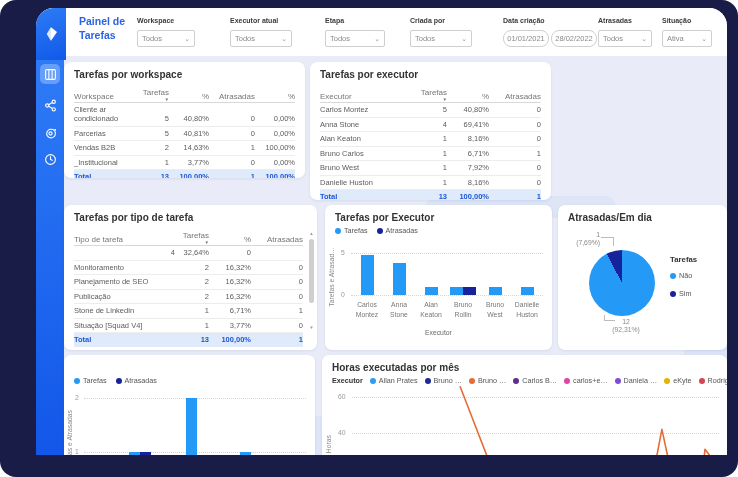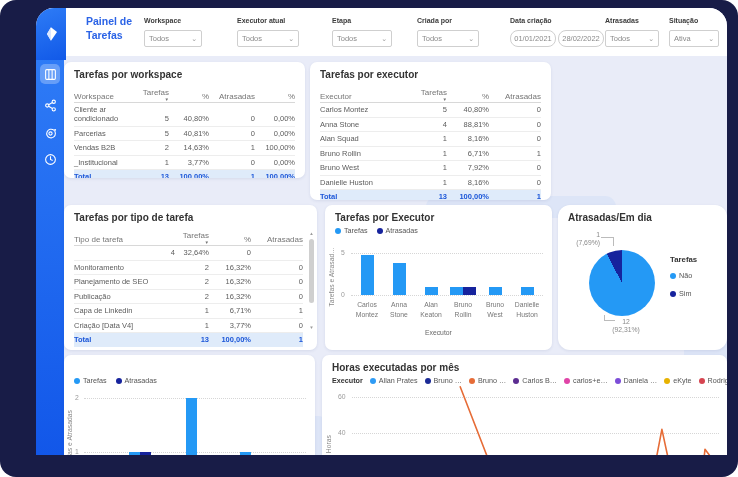--- a/index.html
+++ b/index.html
@@ -3,21 +3,21 @@
 <meta charset="utf-8">
 <style>
   html,body{margin:0;padding:0;width:738px;height:477px;background:#fff;overflow:hidden;
     font-family:"Liberation Sans",sans-serif;-webkit-user-select:none;}
   .frame{position:absolute;inset:0;background:#181c47;border-radius:16px;}
   .window{position:absolute;left:36px;top:8px;width:691px;height:447px;background:#e9ecf8;
     border-radius:18px 18px 0 0;overflow:hidden;}
   
   .blob{position:absolute;background:#dde5f7;border-radius:12px;}
   
-  .topbar{position:absolute;left:12px;top:0;width:691px;height:48px;background:#fff;}
+  .topbar{position:absolute;left:5px;top:0;width:691px;height:48px;background:#fff;}
   .logo{position:absolute;left:0;top:0;width:30px;height:52px;z-index:5;
     background:linear-gradient(160deg,#2e7cf6,#1159e8);border-radius:16px 0 0 0;
     display:flex;align-items:center;justify-content:center;}
   .apptitle{position:absolute;left:38px;top:7px;font-size:10.5px;font-weight:bold;color:#2b63e6;line-height:1.3;z-index:6;}
   .fgroup{position:absolute;top:0;height:48px;}
   .fgroup .flabel{position:absolute;top:9px;left:0;font-size:7px;font-weight:bold;color:#3b3b3b;white-space:nowrap;}
   .fbox{position:absolute;top:22px;height:15px;border:1px solid #cfcfcf;border-radius:2px;background:#fff;
     font-size:7.5px;color:#8a8a8a;display:flex;align-items:center;padding:0 4px;justify-content:space-between;white-space:nowrap;}
   .fbox .chev{color:#9a9a9a;font-size:7px;margin-left:3px;}
   .fgroup:nth-of-type(1){left:96px;} .fgroup:nth-of-type(1) .fbox{width:48px;}
@@ -248,31 +248,31 @@
         </div>
         <div class="trow">
           <div class="tc">Carlos Montez</div>
           <div class="tc num">5</div>
           <div class="tc num">40,80%</div>
           <div class="tc num">0</div>
         </div>
         <div class="trow">
           <div class="tc">Anna Stone</div>
           <div class="tc num">4</div>
-          <div class="tc num">88,81%</div>
-          <div class="tc num">0</div>
-        </div>
-        <div class="trow">
-          <div class="tc">Alan Squad</div>
+          <div class="tc num">69,41%</div>
+          <div class="tc num">0</div>
+        </div>
+        <div class="trow">
+          <div class="tc">Alan Keaton</div>
           <div class="tc num">1</div>
           <div class="tc num">8,16%</div>
           <div class="tc num">0</div>
         </div>
         <div class="trow">
-          <div class="tc">Bruno Rollin</div>
+          <div class="tc">Bruno Carlos</div>
           <div class="tc num">1</div>
           <div class="tc num">6,71%</div>
           <div class="tc num">1</div>
         </div>
         <div class="trow">
           <div class="tc">Bruno West</div>
           <div class="tc num">1</div>
           <div class="tc num">7,92%</div>
           <div class="tc num">0</div>
         </div>
@@ -327,27 +327,27 @@
           <div class="tc num">16,32%</div>
           <div class="tc num">0</div>
         </div>
         <div class="trow">
           <div class="tc">Publicação</div>
           <div class="tc num">2</div>
           <div class="tc num">16,32%</div>
           <div class="tc num">0</div>
         </div>
         <div class="trow">
-          <div class="tc">Capa de Linkedin</div>
+          <div class="tc">Stone de Linkedin</div>
           <div class="tc num">1</div>
           <div class="tc num">6,71%</div>
           <div class="tc num">1</div>
         </div>
         <div class="trow">
-          <div class="tc">Criação [Data V4]</div>
+          <div class="tc">Situação [Squad V4]</div>
           <div class="tc num">1</div>
           <div class="tc num">3,77%</div>
           <div class="tc num">0</div>
         </div>
         <div class="trow total">
           <div class="tc">Total</div>
           <div class="tc num">13</div>
           <div class="tc num">100,00%</div>
           <div class="tc num">1</div>
         </div>
@@ -413,21 +413,21 @@
         </div>
         <div style="position: absolute; left: 159px; top: 0px; width: 34px; text-align: center; font-size: 6.8px; color: rgb(119, 119, 119); line-height: 1.5;">
           <div>Danielle</div>
           <div>Huston</div>
         </div>
       </div>
     <div class="axlab" style="left:100px;top:124px;color:#666;">Executor</div>
     <div class="axlab vert" style="left:3px;top:42px;">Tarefas e Atrasad…</div>
   </div>
 
-  <div class="card" style="left:522px;top:197px;width:169px;height:145px;border-radius:12px;">
+  <div class="card" style="left:522px;top:197px;width:169px;height:145px;">
     <div class="ctitle">Atrasadas/Em dia</div>
     <div class="pie" id="pie" style="left: 31px; top: 45px; width: 66px; height: 66px; background: conic-gradient(rgb(36, 153, 245) 0deg, rgb(36, 153, 245) 332.308deg, rgb(22, 35, 157) 332.308deg, rgb(22, 35, 157) 360deg);"></div>
     <div class="pielab" style="left:8px;top:26px;width:34px;text-align:right;">
       <div>1</div>
         <div>(7,69%)</div>
     </div>
     <div class="leader" style="left:43px;top:32px;width:12px;height:8px;border-top:1px solid #bbb;border-right:1px solid #bbb;"></div>
     <div class="pielab" style="left:48px;top:113px;width:40px;text-align:center;">
       <div>12</div>
         <div>(92,31%)</div>

